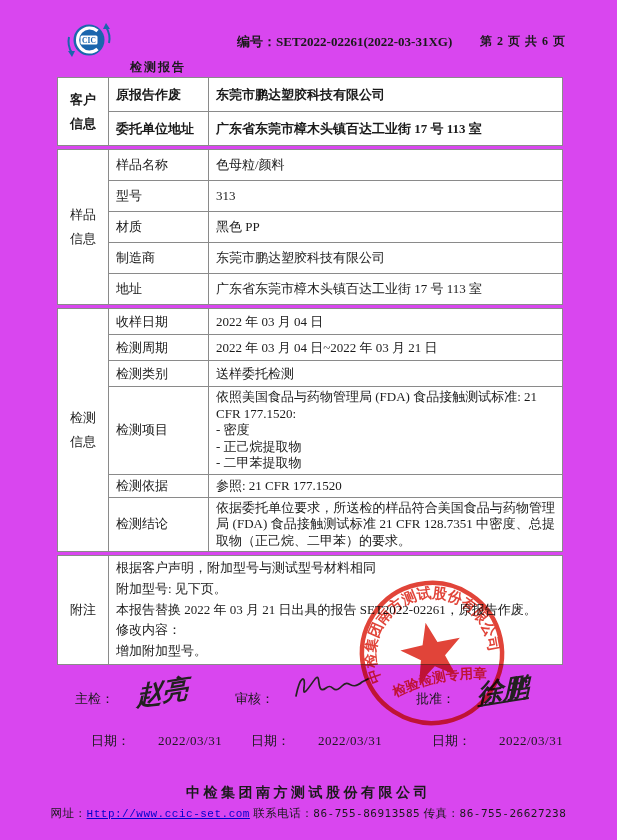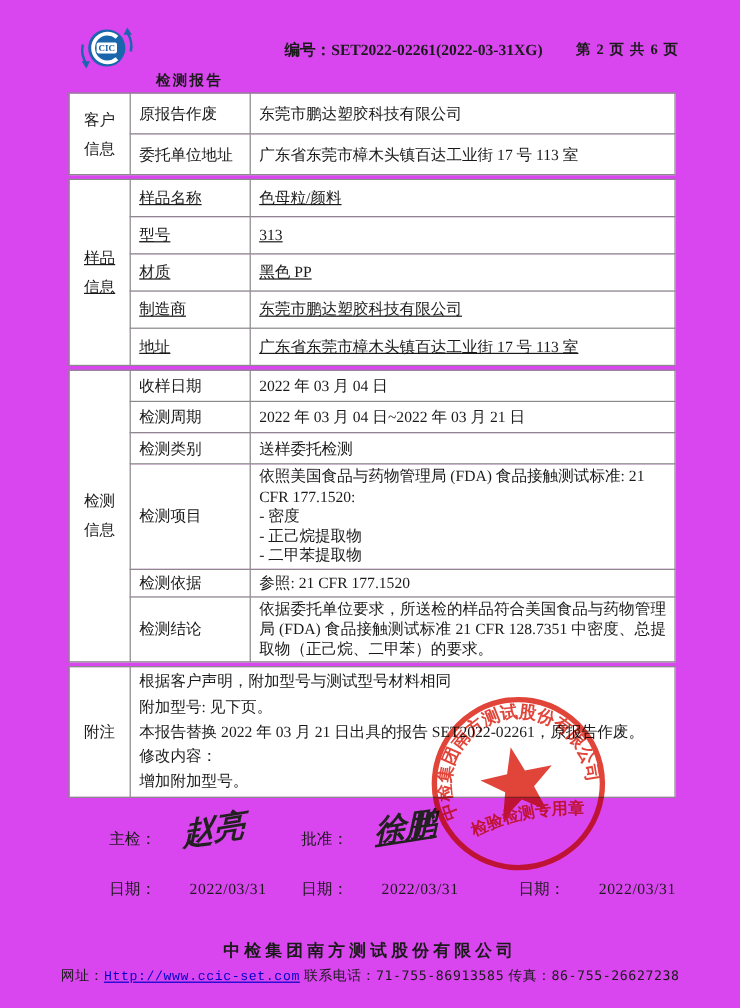--- a/index.html
+++ b/index.html
@@ -12,30 +12,30 @@
   .hdr-title{position:absolute;left:130px;top:31px;font-size:12px;font-weight:bold;letter-spacing:2px;margin-top:28px;}
   .hdr-no{position:absolute;left:237px;top:33px;font-size:13px;font-weight:bold;}
   .hdr-page{position:absolute;left:480px;top:33px;font-size:12px;font-weight:bold;letter-spacing:1px;}
   
   .tables{position:absolute;left:57px;top:77px;width:505px;}
   table.sec{border-collapse:collapse;width:505px;margin:0 0 3px 0;table-layout:fixed;}
   table.sec td{border:1px solid #8a8a8a;font-size:13px;color:#1a1a1a;padding:2px 7px;vertical-align:middle;background:#fff;}
   col.c1{width:51px;} col.c2{width:100px;} col.c3{width:354px;}
   col.cn{width:454px;}
   td.grp{text-align:center;white-space:pre-line;line-height:24px;padding:2px 2px;}
-  tr.h34>td{height:29px;}
-  tr.h31>td{height:26px;text-decoration:underline;}
+  tr.h34>td{height:29px;font-weight:bold;}
+  tr.h31>td{height:26px;}
   tr.h26>td{height:21px;}
   tr.h20>td{height:16px;}
   td.pre{white-space:pre-line;line-height:16.5px;padding-top:4px;padding-bottom:4px;}
   td.jst{text-align:justify;line-height:16.5px;padding-top:4px;padding-bottom:4px;}
   td.notesv{white-space:pre-line;line-height:20.8px;padding-top:3px;padding-bottom:3px;}
   
   .sigzone{position:absolute;left:57px;top:664px;width:505px;height:95px;font-size:13px;}
-  .sig-row{position:absolute;left:16px;top:24px;width:505px;display:flex;}
+  .sig-row{position:absolute;left:0;top:24px;width:505px;display:flex;}
   .date-row{position:absolute;left:16px;top:68px;width:505px;display:flex;}
   .sc1{width:160px;} .sc2{width:181px;} .sc3{width:164px;}
   .sig-cell{display:flex;align-items:center;}
   .sig-lbl{padding-left:18px;white-space:nowrap;}
   .date-val{margin-left:28px;letter-spacing:0.5px;text-align:center;}
   .sig-name{display:inline-block;font-size:26px;font-weight:bold;font-style:italic;
     transform:rotate(-9deg) skewX(-8deg);margin-left:22px;margin-top:-14px;color:#21211f;}
   .sig-name.approver{margin-top:-18px;text-decoration:underline;}
   .scribble{margin-left:14px;margin-top:-22px;}
   
@@ -178,20 +178,26 @@
       </tr>
     </tbody>
       </table>
   </div>
 
   <div class="sigzone">
     <div class="sig-row">
       <div class="sig-cell sc1">
         <span class="sig-lbl">主检：</span>
         <span class="sig-name">赵亮</span>
+      </div>
+      <div class="sig-cell sc2">
+        <span class="sig-lbl">审核：</span>
+        <svg class="scribble" width="86" height="44" viewBox="0 0 86 44">
+          <path d="M8,30 C12,10 18,8 16,22 C14,34 24,16 28,12 C33,7 28,30 38,22 C46,16 44,30 54,20 C62,12 62,26 74,16 L80,13" fill="none" stroke="#24241f" stroke-width="1.7" stroke-linecap="round"></path>
+        </svg>
       </div>
       <div class="sig-cell sc3">
         <span class="sig-lbl">批准：</span>
         <span class="sig-name approver">徐鹏</span>
       </div>
     </div>
     <div class="date-row">
       <div class="sig-cell sc1">
         <span class="sig-lbl">日期：</span>
         <span class="date-val">2022/03/31</span>
@@ -219,18 +225,18 @@
       <text font-size="13.5" font-weight="bold" fill="#dd2a1d" font-family="Liberation Serif, serif">
         <textPath href="#botPath" startOffset="2">检验检测专用章</textPath>
       </text>
     </svg>
   </div>
 
   <div class="foot">
     <div class="foot-company">中检集团南方测试股份有限公司</div>
     <div class="foot-line">
       <span>网址：</span><a class="weblink mono" href="#">Http://www.ccic-set.com</a>
-      <span>联系电话：</span><span class="mono">71-755-86913585</span>
+      <span>联系电话：</span><span class="mono">86-755-86913585</span>
       <span>传真：</span><span class="mono">86-755-26627238</span>
     </div>
   </div>
 
 </div>
 
 </body></html>

